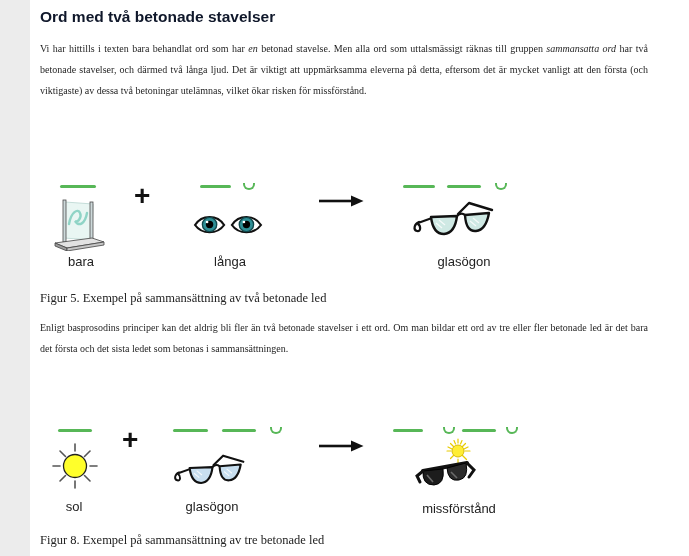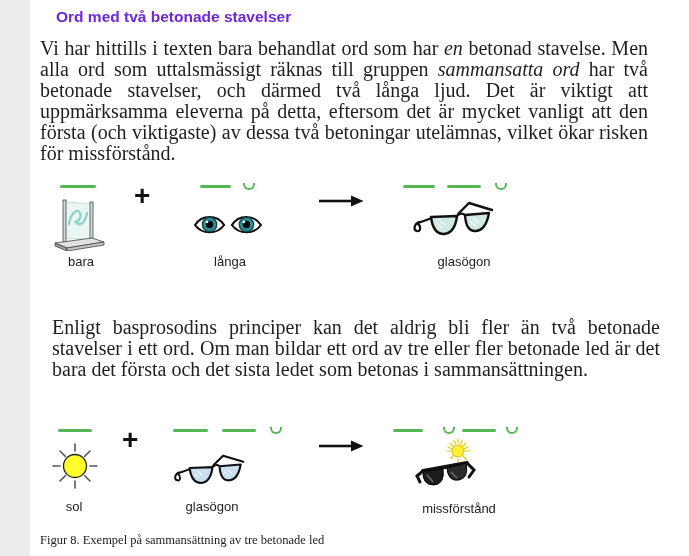--- a/index.html
+++ b/index.html
@@ -1,25 +1,25 @@
 <!DOCTYPE html>
 <html><head>
 <meta charset="utf-8">
 <style>
   html,body{margin:0;padding:0;background:#ffffff;}
   .page{position:relative;width:689px;height:556px;background:#ffffff;overflow:hidden;
         font-family:"Liberation Serif",serif;color:#1b1b1b;}
   .page-edge{position:absolute;left:0;top:0;width:30px;height:556px;background:#ececec;}
-  .heading{position:absolute;left:56px;top:8px;width:600px;
-           font-family:"Liberation Sans",sans-serif;font-weight:700;font-size:15.5px;color:#6d28d9;}
-  .para{position:absolute;left:40px;width:608px;font-size:20px;line-height:21px;
+  .heading{position:absolute;left:40px;top:8px;width:600px;
+           font-family:"Liberation Sans",sans-serif;font-weight:700;font-size:15.5px;color:#0f172a;}
+  .para{position:absolute;left:40px;width:608px;font-size:10px;line-height:21px;
         text-align:justify;color:#1f1f1f;}
   .para em{font-style:italic;}
   #para1{top:38px;}
-  #para2{top:317px;margin-left:12px;}
+  #para2{top:317px;}
   .caption{position:absolute;left:40px;font-size:12.5px;color:#222;}
   #caption5{top:291px;}
   #caption6{top:533px;}
   .mark-long{position:absolute;height:3px;background:#57b757;border-radius:2px;}
   .mark-short{position:absolute;width:12px;height:7px;border:2px solid #57b757;border-top:none;
               border-radius:0 0 10px 10px;box-sizing:border-box;}
   .plus{position:absolute;font-family:"Liberation Sans",sans-serif;font-weight:700;
         font-size:28px;line-height:28px;color:#111;}
   .fig-label{position:absolute;transform:translateX(-50%);font-family:"Liberation Sans",sans-serif;
              font-size:13px;color:#222;white-space:nowrap;}
@@ -94,20 +94,21 @@
         <path d="M46,17 Q50,13 54,16" fill="none" stroke="#111" stroke-width="2.2"></path>
         <path d="M54,16 Q55,33 65,32 Q75,31 78,14 L54,16 Z" fill="#cfe9e4" stroke="#111" stroke-width="2.4" stroke-linejoin="round"></path>
         <path d="M47,15 L58,4 L81,11" fill="none" stroke="#111" stroke-width="2.4" stroke-linejoin="round" stroke-linecap="round"></path>
         <path d="M25,24 L31,29 M28,21 L34,26" stroke="#ffffff" stroke-width="1.2" opacity="0.8"></path>
         <path d="M59,22 L65,27 M62,19 L68,24" stroke="#ffffff" stroke-width="1.2" opacity="0.8"></path>
       </svg>
     </div>
     <div class="fig-label" style="left:464px;top:254px;">glasögon</div>
   </div>
 
+  <div class="caption" id="caption5">Figur 5. Exempel på sammansättning av två betonade led</div>
 
   <div class="para" id="para2">Enligt basprosodins principer kan det aldrig bli fler än två betonade stavelser i ett ord. Om man bildar ett ord av tre eller fler betonade led är det bara det första och det sista ledet som betonas i sammansättningen.</div>
 
   <div>
 
     <div class="mark-long" style="left:58px;top:429px;width:34px;"></div>
     <div class="icon-box" style="left:50px;top:441px;">
       <svg width="50" height="50" viewBox="0 0 50 50">
         <g stroke="#555" stroke-width="1.6" stroke-linecap="round">
           <line x1="25" y1="3" x2="25" y2="10"></line>

